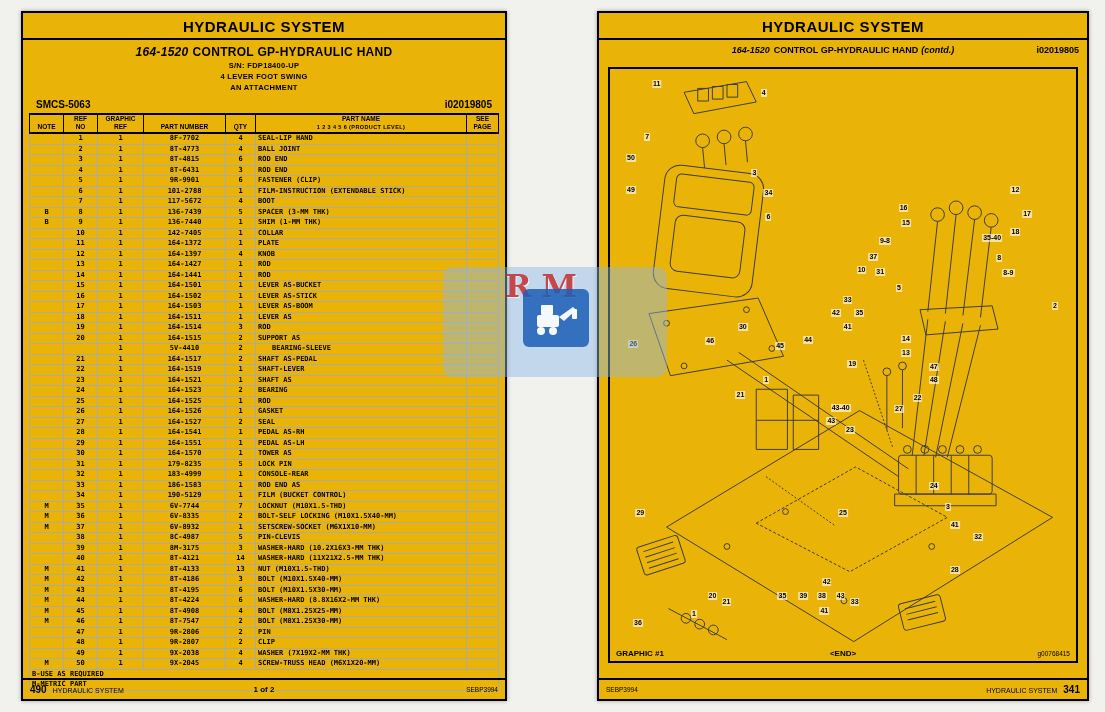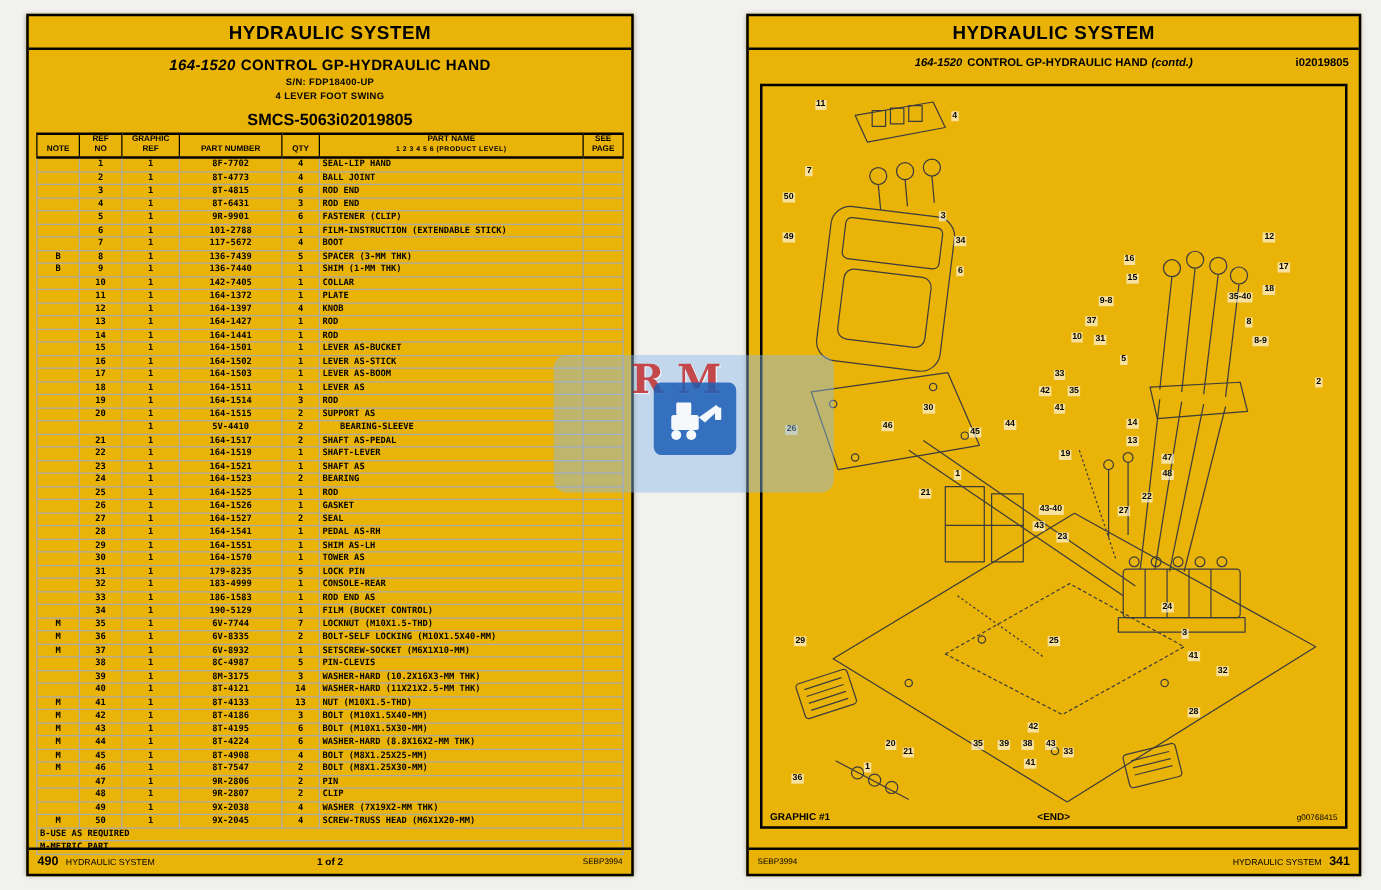--- a/index.html
+++ b/index.html
@@ -24,22 +24,22 @@
     padding-top:5px; padding-bottom:3px; letter-spacing:.5px;
     border-bottom:2px solid #000; margin:0 0;
   }
 
   
   .titleblock { text-align:center; margin-top:5px; font-weight:bold; }
   .t1 { font-size:12px; letter-spacing:.3px; }
   .t1 .num { font-style:italic; margin-right:4px; }
   .sub { font-size:7.5px; font-weight:bold; margin-top:2px; letter-spacing:.3px; }
   .metarow {
-    display:flex; justify-content:center; font-weight:bold;
-    font-size:13px; padding:0 13px; margin-top:7px;
+    display:flex; justify-content:space-between; font-weight:bold;
+    font-size:10px; padding:0 13px; margin-top:7px;
   }
 
   table.parts {
     width:470px; margin:3px auto 0; border-collapse:collapse;
     table-layout:fixed;
     font-family:"DejaVu Sans Mono", monospace;
     font-size:7px; font-weight:bold;
   }
   table.parts th, table.parts td {
     border:1px solid #aaa; padding:0 2px;
@@ -94,21 +94,21 @@
     position:absolute; left:0; right:0; text-align:center; font-weight:bold;
   }
   .glabels .gid { margin-left:auto; font-size:6.5px; }
   .co {
     position:absolute; transform:translate(-50%,-50%);
     font-size:7px; font-weight:bold; font-family:"Liberation Sans",sans-serif;
     background:rgba(255,255,255,.6); padding:0 1px; line-height:8px;
   }
 
   
-  .wm { position:absolute; left:443px; top:284px; width:224px; height:110px; pointer-events:none; z-index:5; }
+  .wm { position:absolute; left:443px; top:267px; width:224px; height:110px; pointer-events:none; z-index:5; }
   .wm .bg { position:absolute; inset:0; background:#8cb9e9; opacity:.45; border-radius:10px; }
   .wm .letters {
     position:absolute; top:0px; left:62px; font-size:32px; font-weight:bold;
     color:#c42424; opacity:.8; font-family:"DejaVu Serif", serif;
     letter-spacing:10px; text-shadow:1px 1px 0 rgba(255,255,255,.9);
   }
   .wm .icon {
     position:absolute; left:80px; top:22px; width:66px; height:58px;
     background:#1d5fb8; opacity:.85; border-radius:6px;
     display:flex; align-items:center; justify-content:center;
@@ -125,20 +125,21 @@
 
 <div class="page left">
   <div class="ph">HYDRAULIC SYSTEM</div>
 
   <div class="titleblock">
     <div class="t1">
       <span class="num">164-1520</span><span>CONTROL GP-HYDRAULIC HAND</span>
     </div>
     <div class="sub">S/N: FDP18400-UP</div>
     <div class="sub">4 LEVER FOOT SWING</div>
+    <div class="sub">AN ATTACHMENT</div>
   </div>
 
   <div class="metarow">
     <span>SMCS-5063</span>
     <span>i02019805</span>
   </div>
 
   <table class="parts">
     <colgroup>
       <col class="w-note">
@@ -442,21 +443,21 @@
           <td class="c-qty">1</td>
           <td class="c-name">PEDAL AS-RH</td>
           <td class="c-page"></td>
         </tr>
         <tr>
           <td class="c-note"></td>
           <td class="c-ref">29</td>
           <td class="c-gr">1</td>
           <td class="c-part">164-1551</td>
           <td class="c-qty">1</td>
-          <td class="c-name">SHIM AS-LH</td>
+          <td class="c-name">PEDAL AS-LH</td>
           <td class="c-page"></td>
         </tr>
         <tr>
           <td class="c-note"></td>
           <td class="c-ref">30</td>
           <td class="c-gr">1</td>
           <td class="c-part">164-1570</td>
           <td class="c-qty">1</td>
           <td class="c-name">TOWER AS</td>
           <td class="c-page"></td>

